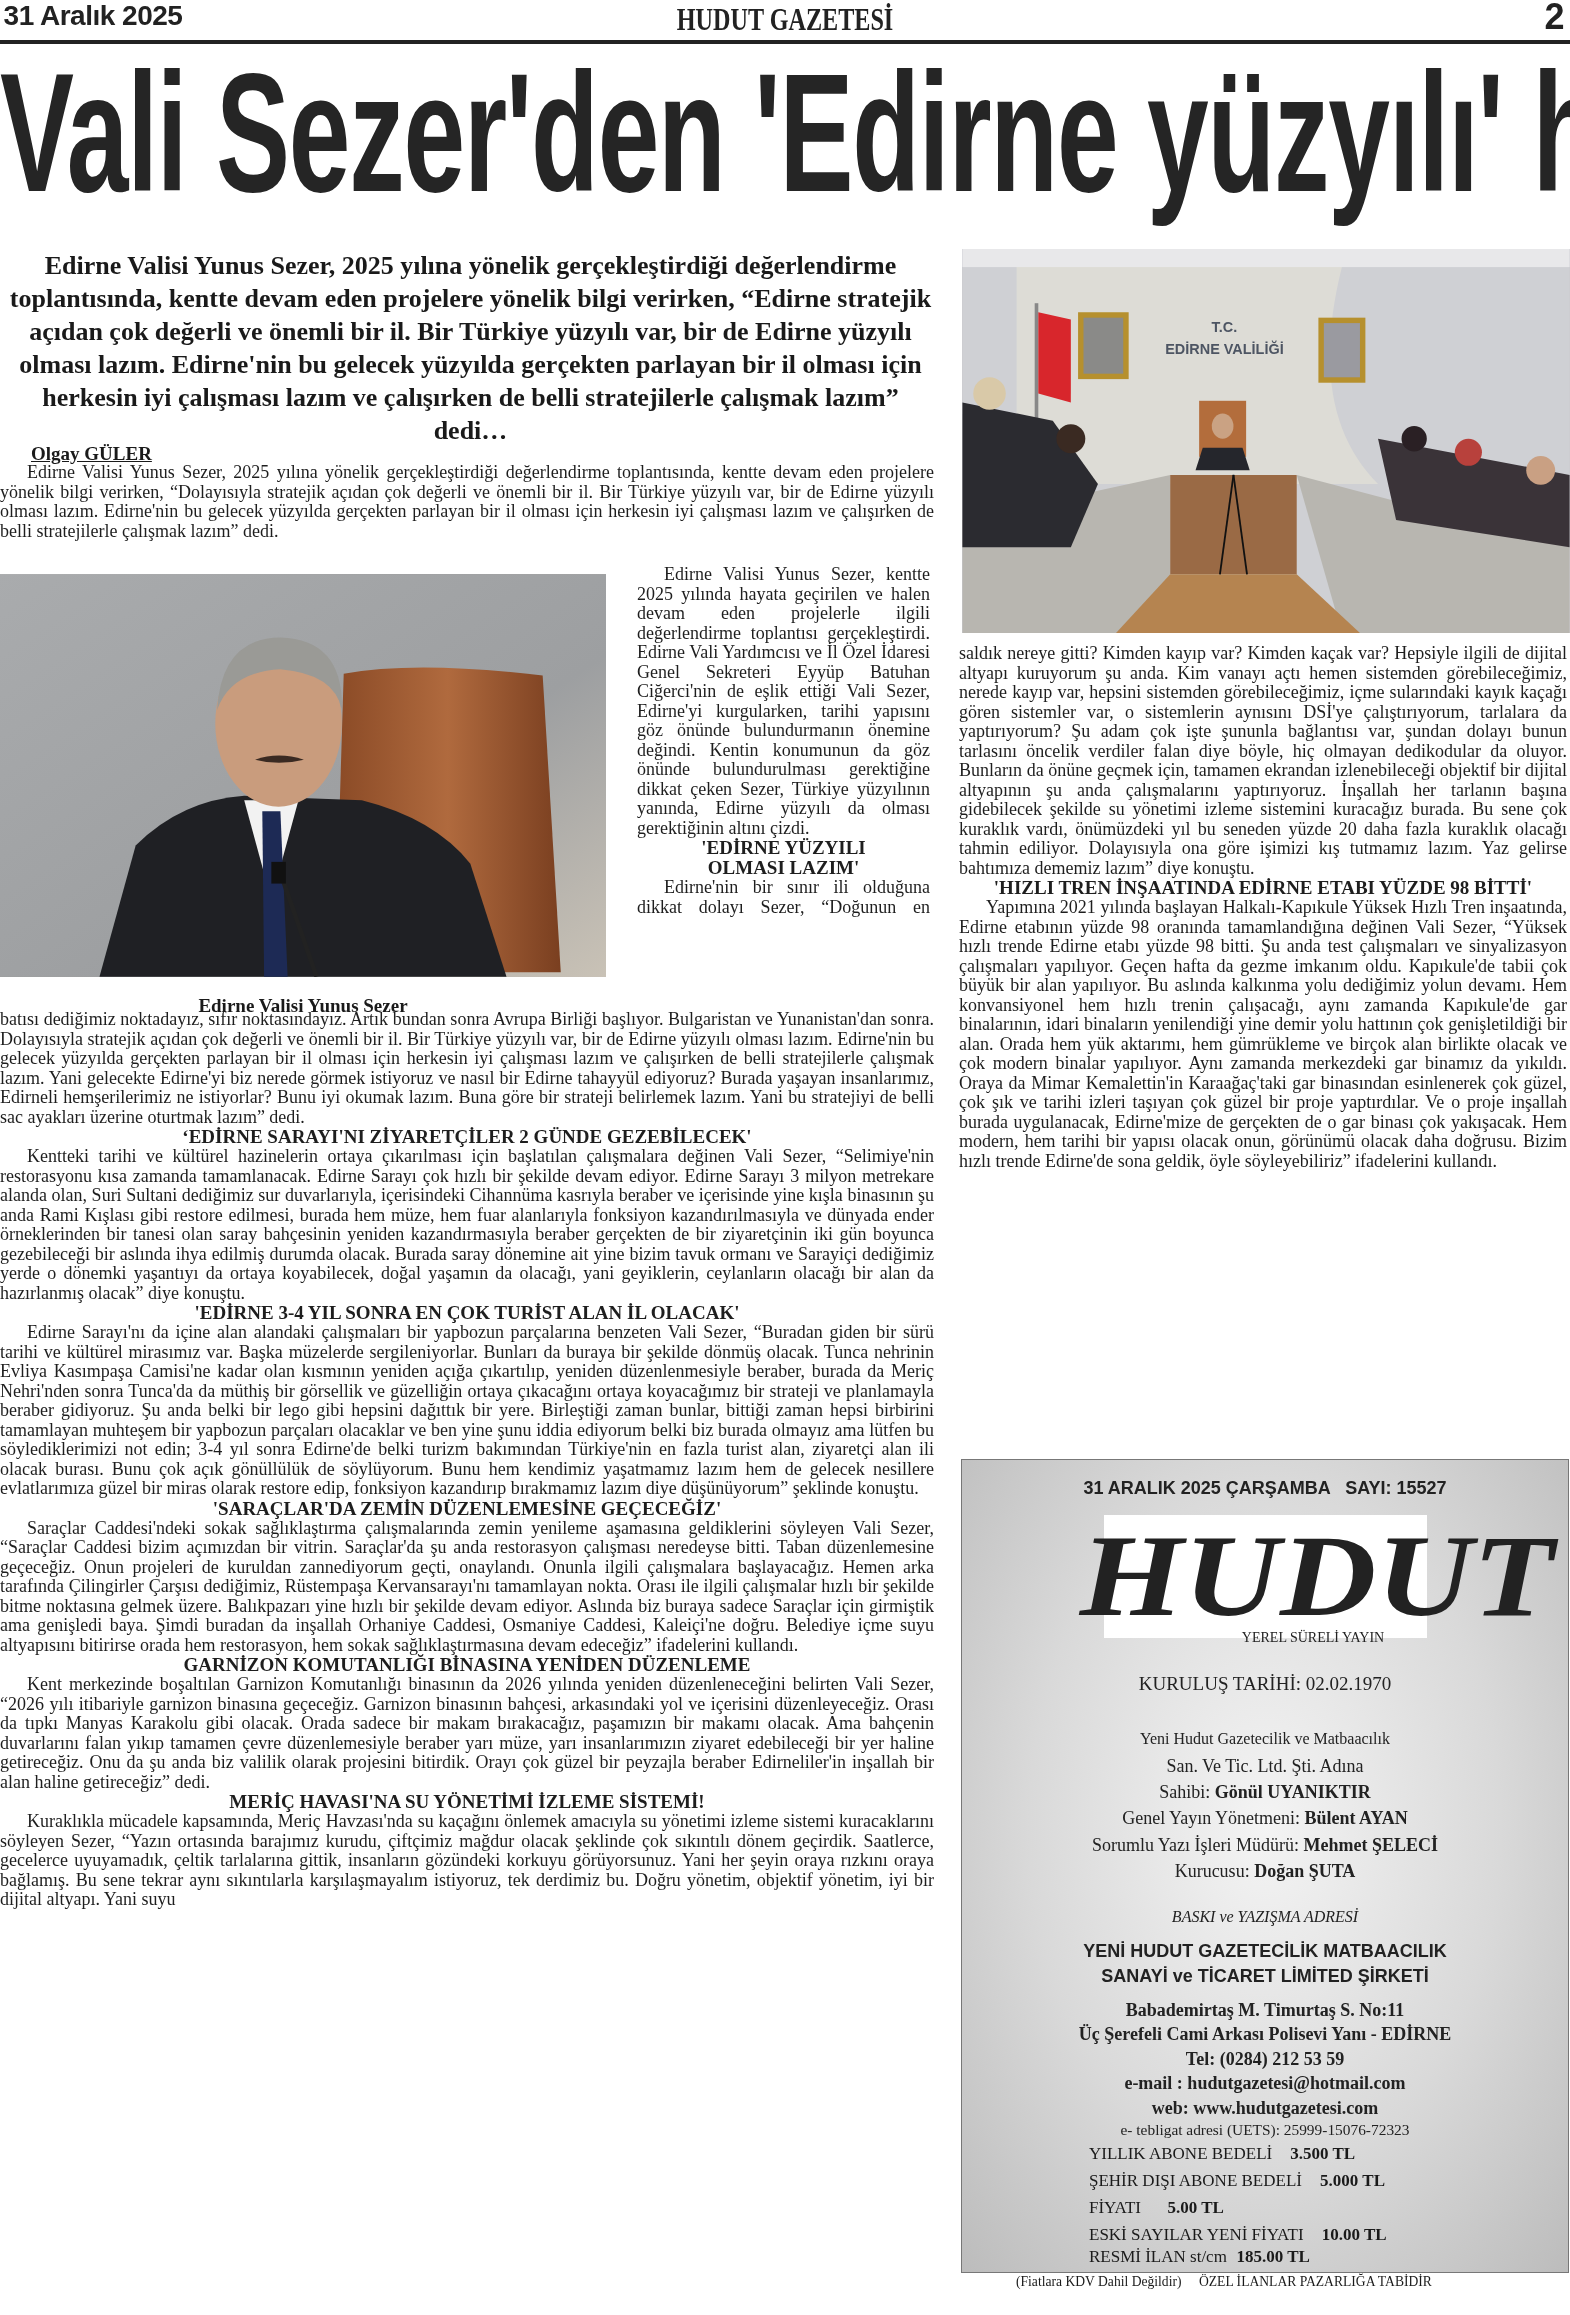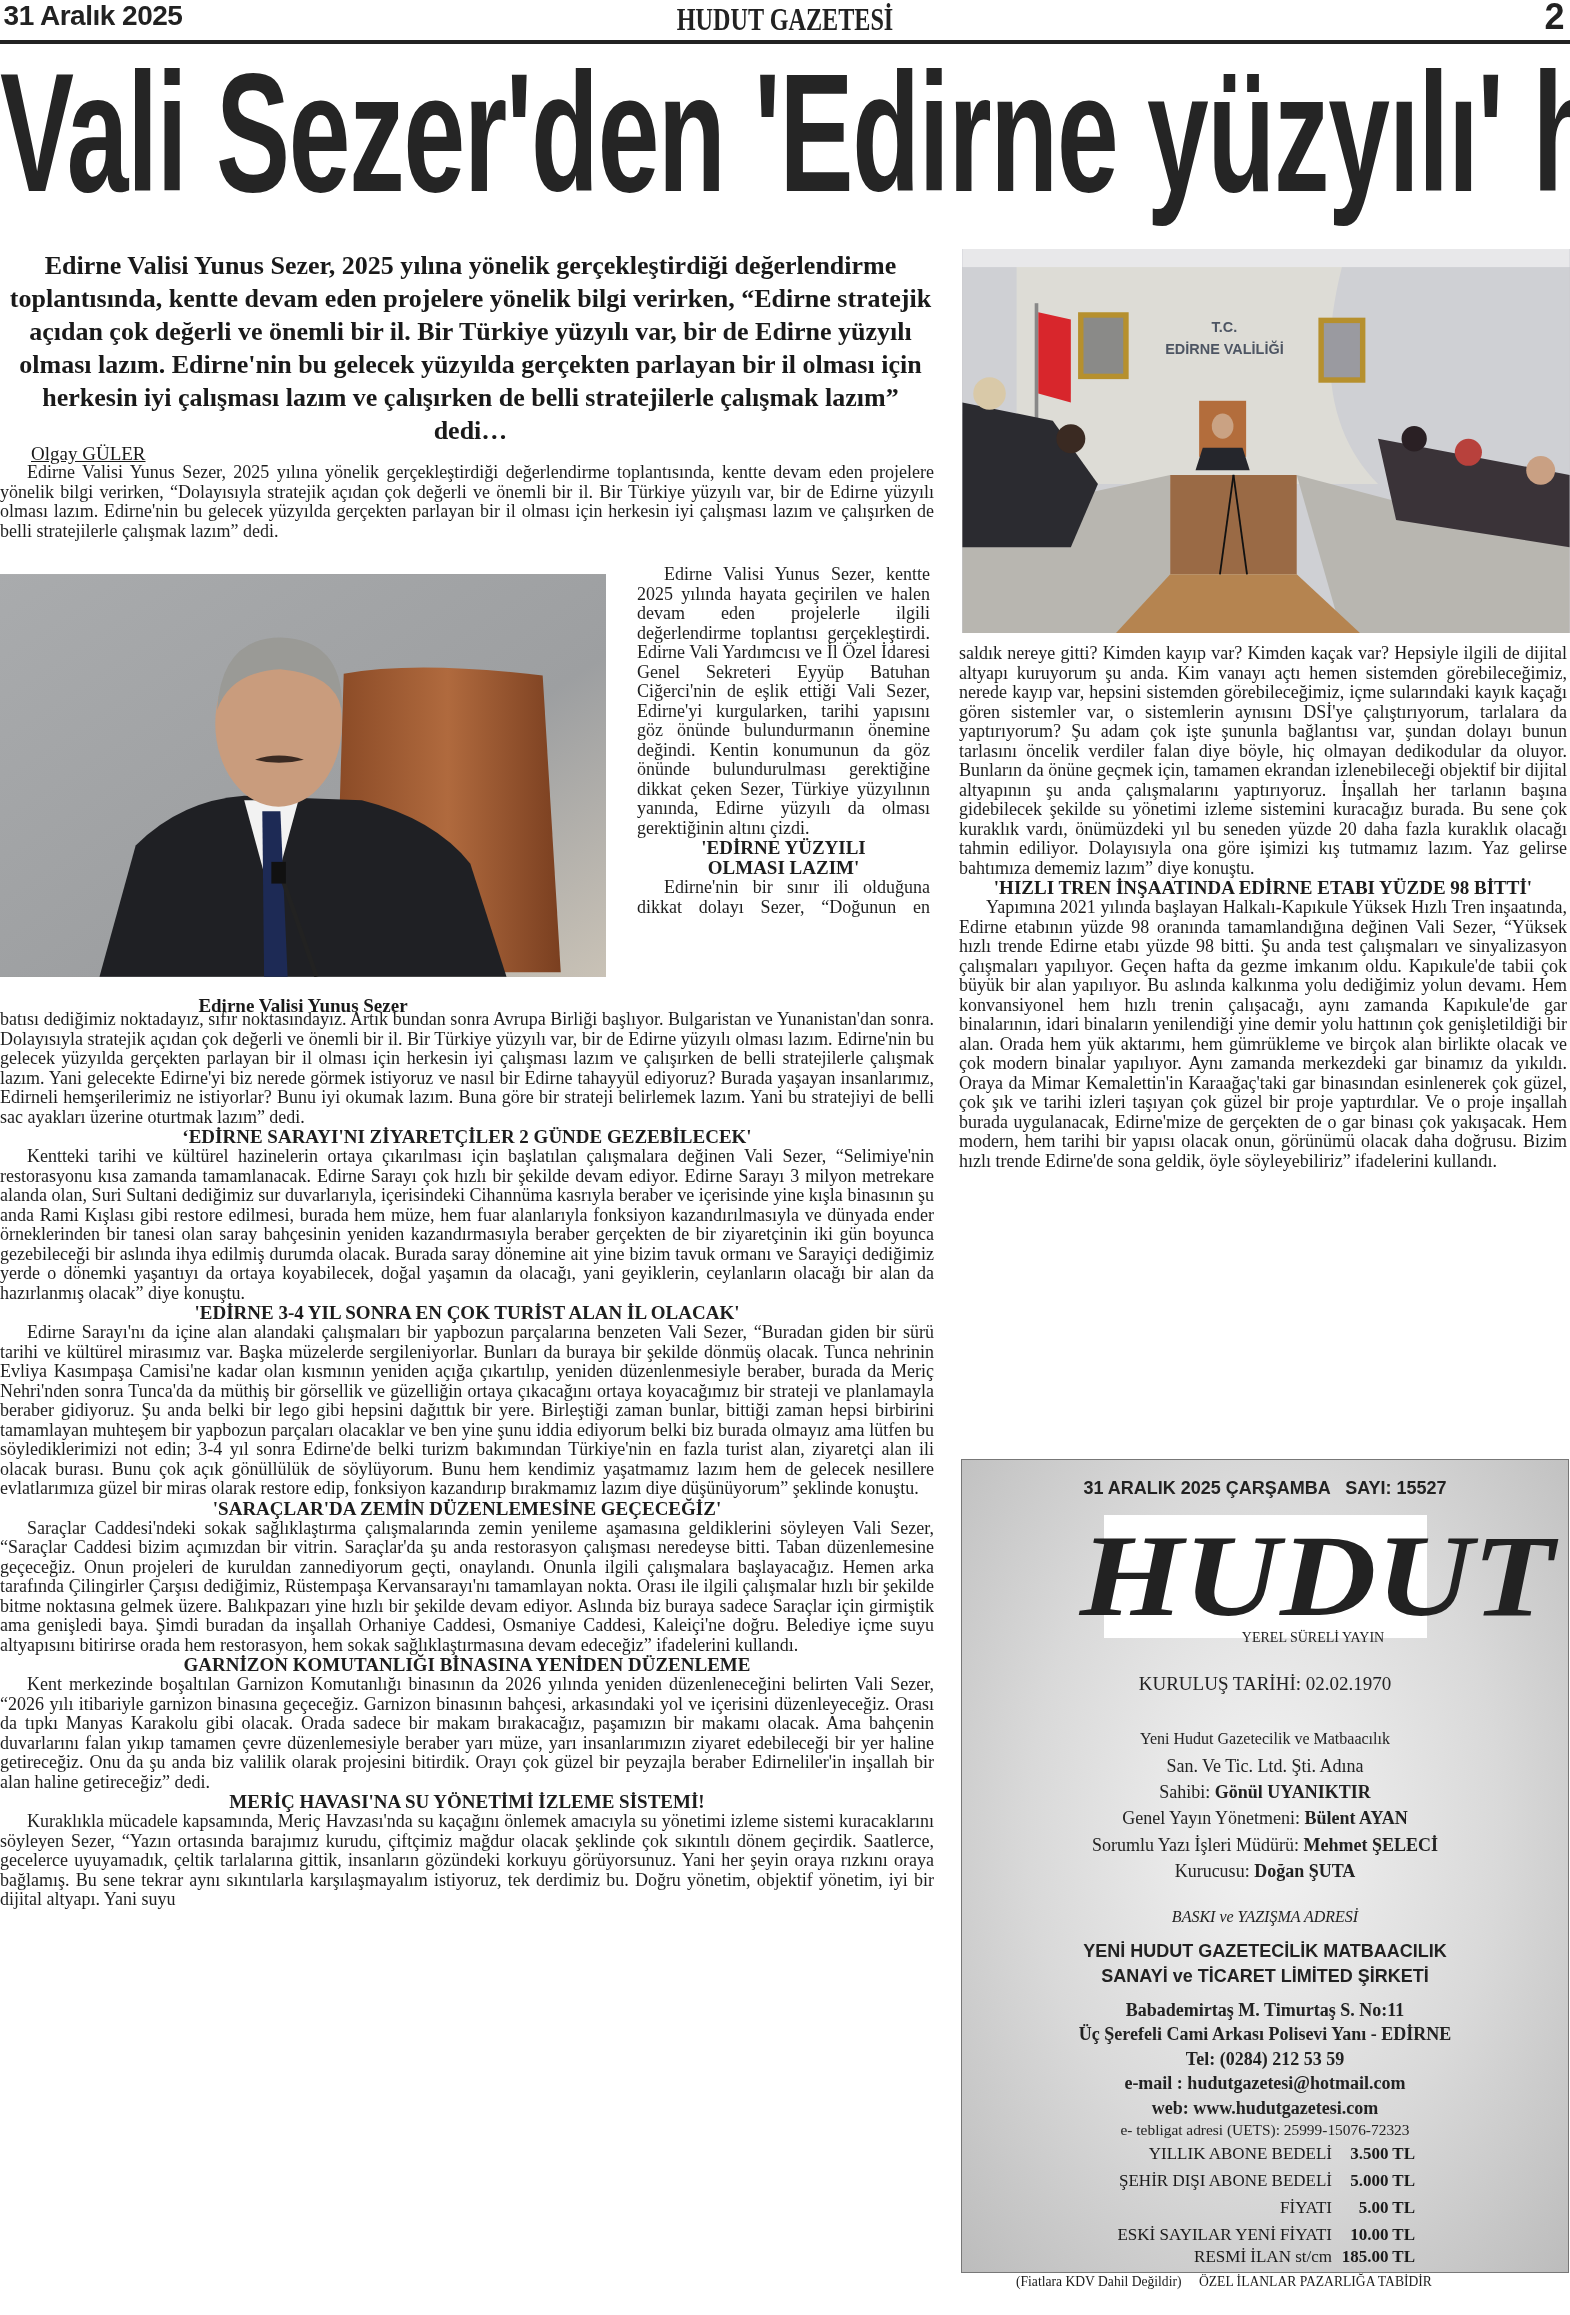--- a/index.html
+++ b/index.html
@@ -12,21 +12,21 @@
   #paper { left:0; width:1570px; top:1.8px; text-align:center; font-family:"Liberation Serif", serif; font-weight:bold; font-size:31px; transform:scaleX(0.78); color:#222; letter-spacing:0px; }
   #pageno { right:5.4px; top:-3.6px; font-family:"Liberation Sans", sans-serif; font-weight:bold; font-size:36px; color:#222; }
   #rule { left:0; top:40px; width:1570px; height:3.6px; background:#222; }
 
   
   #headline { left:0; top:52px; width:1570px; height:163px; overflow:visible; }
   #headline span { display:block; font-family:"Liberation Sans", sans-serif; font-weight:bold; font-size:168px; line-height:163px; color:#252525; white-space:nowrap; transform-origin:0 0; transform:scaleX(0.66); letter-spacing:-1.8px; }
 
   
   #lead { left:0; top:249px; width:941px; text-align:center; font-weight:bold; font-size:26px; line-height:33px; font-family:"Liberation Serif", serif; transform-origin:0 0; }
-  #byline { left:31px; top:443px; font-weight:normal; font-size:19px; text-decoration:underline; }
+  #byline { left:31px; top:443px; font-weight:bold; font-size:19px; text-decoration:underline; }
 
   .body { font-size:18px; line-height:19.5px; text-align:justify; font-family:"Liberation Serif", serif; color:#1e1e1e; }
   .body p { margin:0; text-indent:27px; }
   .body p.noind { text-indent:0; }
   .sub { font-weight:bold; text-align:center; font-size:19px; line-height:20px; margin:0; text-indent:0 !important; }
 
   #intro { left:0; top:463px; width:934px; }
   #photo1 { left:0; top:574px; width:606px; height:403px; background:linear-gradient(135deg,#b8b8b8 0%,#9a9a9a 40%,#c8c0b8 100%); overflow:hidden; }
   #caption1 { left:0; top:995px; width:606px; text-align:center; font-weight:bold; font-size:19px; }
   #sidecol { left:637px; top:565px; width:293px; }
@@ -37,21 +37,21 @@
 
   
   #box { left:961px; top:1459px; width:608px; height:814px; border:0.9px solid #777; box-sizing:border-box;
          background:radial-gradient(ellipse at 50% 45%, #f4f4f4 0%, #d9d9d9 55%, #bcbcbc 100%); text-align:center; }
   #box .issue { position:absolute; left:0; width:100%; top:18px; font-family:"Liberation Sans", sans-serif; font-weight:bold; font-size:18px; color:#222; }
   #box .logo { position:absolute; left:71px; top:55px; width:323px; height:123px; background:#fff; }
   #box .logo span { display:block; font-family:"Liberation Serif", serif; font-weight:bold; font-size:116px; line-height:123px; color:#222; transform:scaleX(1.15); }
   #box .t { position:absolute; left:0; width:100%; color:#222; }
   .sans { font-family:"Liberation Sans", sans-serif; }
   .prices { position:absolute; left:127px; top:684px; width:326px; font-size:17px; text-align:left; }
-  .prices .row { display:flex; justify-content:flex-end; height:27px; }
+  .prices .row { display:flex; justify-content:flex-start; height:27px; }
   .prices .row .v { font-weight:bold; width:83px; text-align:right; }
 </style>
 </head>
 <body>
 
 <div class="abs" id="date">31 Aralık 2025</div>
 <div class="abs" id="paper">HUDUT GAZETESİ</div>
 <div class="abs" id="pageno">2</div>
 <div class="abs" id="rule"></div>
 

